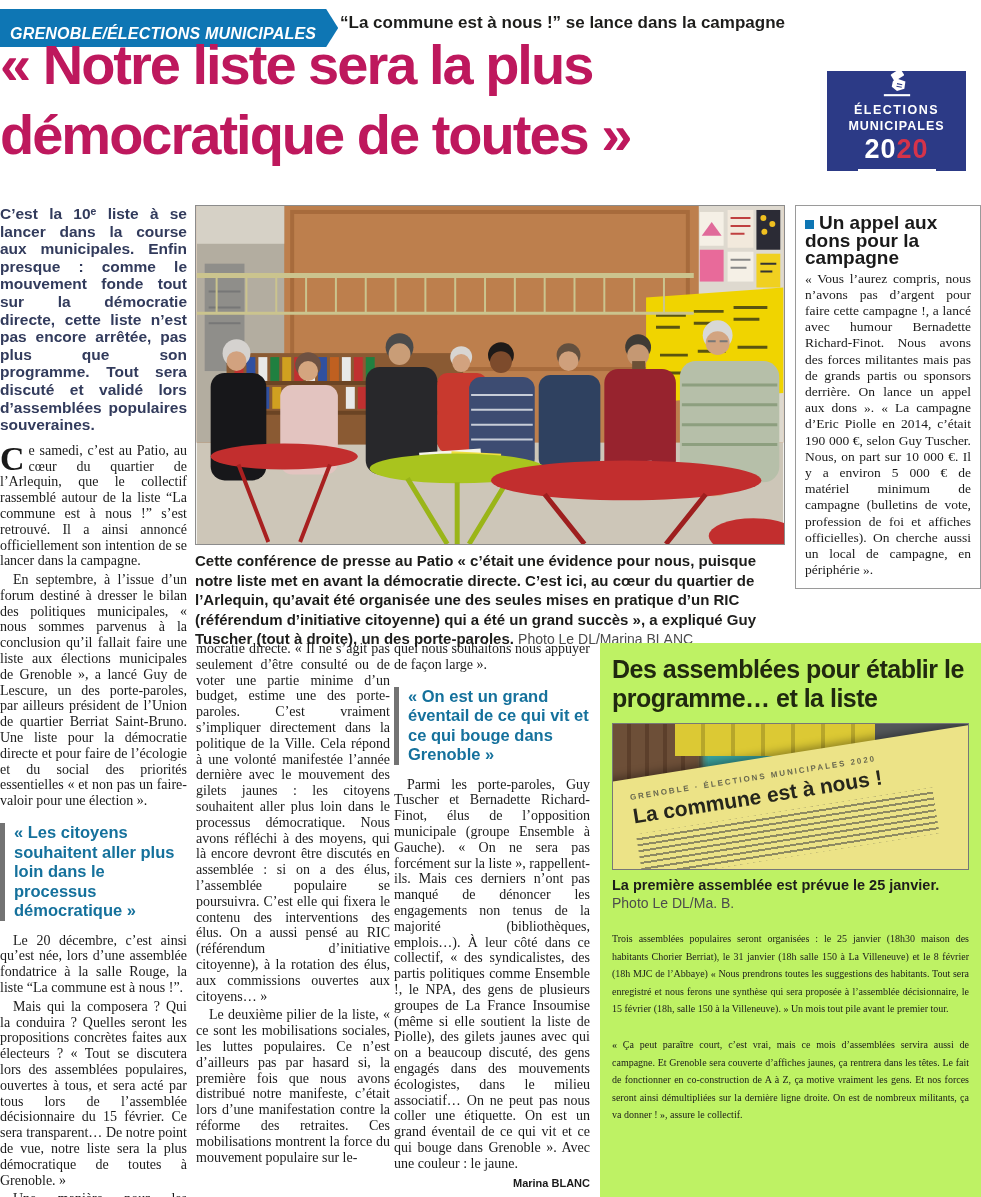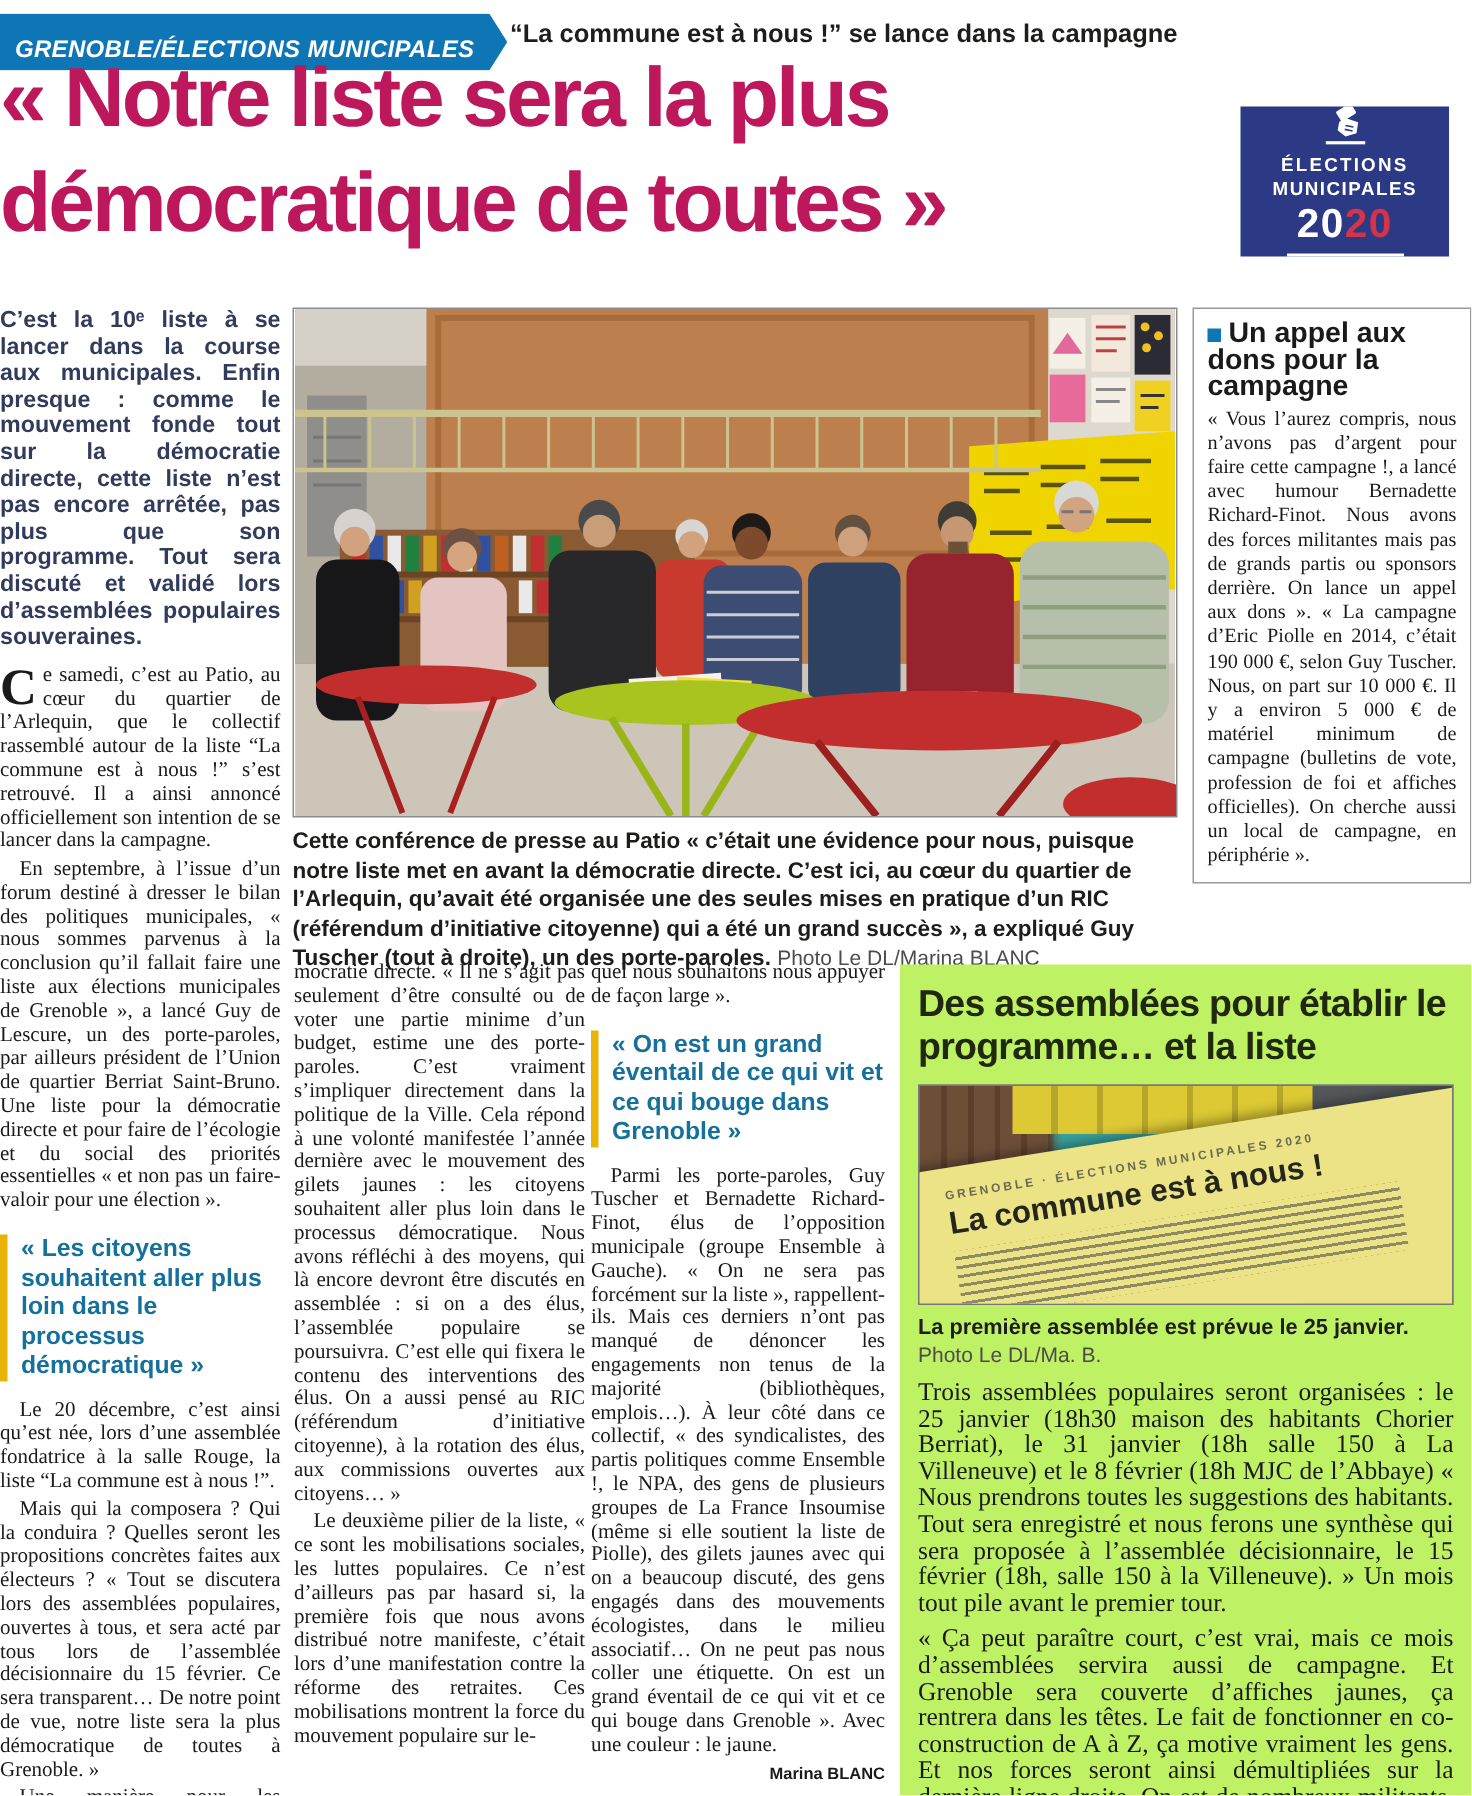--- a/index.html
+++ b/index.html
@@ -25,21 +25,21 @@
   .col{position:absolute;text-align:justify;font-family:"Liberation Serif",serif;
        font-size:14px;line-height:15.8px;hyphens:auto;overflow:hidden;}
   .col p{margin:0 0 3px;text-indent:13px;}
   .col p.noindent{text-indent:0;}
   .intro{font-family:"Liberation Sans",sans-serif;font-weight:bold;font-size:15.5px;
          line-height:17.6px;color:#323b5c;text-indent:0 !important;margin-bottom:9px !important;}
   .dropcap{float:left;font-size:34px;line-height:27px;font-weight:bold;padding:2px 4px 0 0;
          font-family:"Liberation Serif",serif;}
   .subhead{font-family:"Liberation Sans",sans-serif;font-weight:bold;font-size:16.5px;
          line-height:19.5px;color:#15719c;text-align:left;text-indent:0 !important;
-         border-left:5px solid #eab308;padding-left:9px;margin:14px 0 12px !important;}
+         border-left:5px solid #737373;padding-left:9px;margin:14px 0 12px !important;}
   .byline{text-align:right;font-family:"Liberation Sans",sans-serif;font-weight:bold;
          font-size:11px;text-indent:0 !important;margin-top:4px !important;}
   
   .photo{position:absolute;left:195px;top:205px;width:590px;height:340px;border:1px solid #8c8c8c;
          box-sizing:border-box;overflow:hidden;}
   .caption{position:absolute;left:195px;top:551px;width:594px;
          font-weight:bold;font-size:15px;line-height:19.5px;color:#1d1d1b;}
   .credit{font-weight:normal;color:#4c4c4c;font-size:14px;}
   
   .info-box{position:absolute;left:795px;top:205px;width:186px;border:1px solid #9a9a9a;
@@ -67,22 +67,22 @@
   .bp-tags{left:62px;top:0;width:200px;height:32px;
          background:repeating-linear-gradient(90deg,#dcc934 0 26px,#b7a62a 26px 30px);}
   .flyer{left:-14px;top:30px;width:386px;height:150px;background:#ece387;
          transform:rotate(-9deg);box-shadow:0 -3px 8px rgba(0,0,0,.35);padding:14px 0 0 38px;
          box-sizing:border-box;}
   .flyer-kicker{position:static !important;font-size:8px;letter-spacing:2px;color:#6b6a50;font-weight:bold;}
   .flyer-title{position:static !important;font-size:21px;font-weight:bold;color:#26261c;margin-top:3px;}
   .flyer-lines{position:static !important;margin-top:6px;width:300px;height:46px;
          background:repeating-linear-gradient(#ece387 0 4px,#8e8a62 4px 6px);}
   .gb-caption{margin-top:6px;font-weight:bold;font-size:14.5px;line-height:18px;color:#1d1d1b;}
-  .gb-text{font-family:"Liberation Serif",serif;font-size:17px;line-height:17.6px;
-         text-align:justify;hyphens:auto;margin-top:6px;}
+  .gb-text{font-family:"Liberation Serif",serif;font-size:10px;line-height:17.6px;
+         text-align:justify;hyphens:auto;margin-top:18px;}
 </style>
 </head>
 <body>
 
 <div class="page">
 
   <div class="kicker-bar">GRENOBLE/ÉLECTIONS MUNICIPALES</div>
   <div class="kicker-sub">“La commune est à nous !” se lance dans la campagne</div>
   <div class="headline">
     <div>« Notre liste sera la plus</div>

